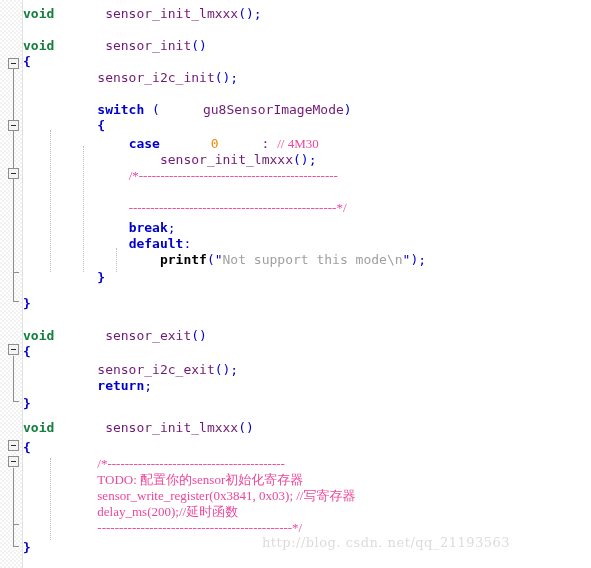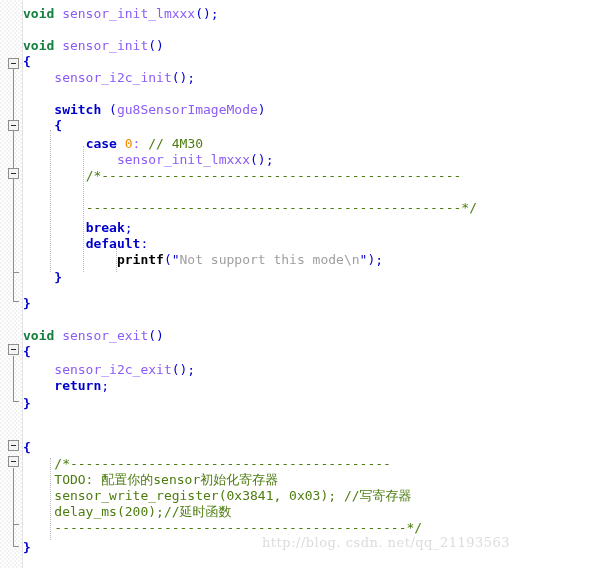--- a/index.html
+++ b/index.html
@@ -85,24 +85,24 @@
   .guide {
     position: absolute;
     width: 1px;
     border-left: 1px dotted #bdbdbd;
     z-index: 1;
   }
 
   
   .kw-type   { color: #15803d; font-weight: bold; }
   .kw-ctrl   { color: #0000cd; font-weight: bold; }
-  .ident     { color: #8b5cf6; }
+  .ident     { color: #701a75; padding-left: 43px; }
   .fn        { color: #000000; font-weight: bold; }
   .num       { color: #ef8a00; }
-  .comment   { color: #4d7c0f; }
+  .comment   { color: #ec4899; font-family: Liberation Serif, serif; }
   .str       { color: #a0a0a0; }
   .punct     { color: #0000cd; }
   .brace     { color: #0000cd; font-weight: bold; }
 
   
   #watermark {
     position: absolute;
     font-family: "DejaVu Serif", "Liberation Serif", serif;
     font-size: 13px;
     color: #dcdcdc;
@@ -152,20 +152,21 @@
       <div class="line" style="top: 220px;"><span class="ident">        </span><span class="kw-ctrl">break</span><span class="punct">;</span></div>
       <div class="line" style="top: 236px;"><span class="ident">        </span><span class="kw-ctrl">default</span><span class="punct">:</span></div>
       <div class="line" style="top: 252px;"><span class="ident">            </span><span class="fn">printf</span><span class="punct">("</span><span class="str">Not support this mode\n</span><span class="punct">");</span></div>
       <div class="line" style="top: 270px;"><span class="ident">    </span><span class="brace">}</span></div>
       <div class="line" style="top: 296px;"><span class="brace">}</span></div>
       <div class="line" style="top: 328px;"><span class="kw-type">void</span><span class="ident"> sensor_exit</span><span class="punct">()</span></div>
       <div class="line" style="top: 344px;"><span class="brace">{</span></div>
       <div class="line" style="top: 362px;"><span class="ident">    sensor_i2c_exit</span><span class="punct">();</span></div>
       <div class="line" style="top: 378px;"><span class="ident">    </span><span class="kw-ctrl">return</span><span class="punct">;</span></div>
       <div class="line" style="top: 396px;"><span class="brace">}</span></div>
+      <div class="line" style="top: 420px;"><span class="kw-type">void</span><span class="ident"> sensor_init_lmxxx</span><span class="punct">()</span></div>
       <div class="line" style="top: 440px;"><span class="brace">{</span></div>
       <div class="line" style="top: 456px;"><span class="ident">    </span><span class="comment">/*-----------------------------------------</span></div>
       <div class="line" style="top: 472px;"><span class="ident">    </span><span class="comment">TODO: 配置你的sensor初始化寄存器</span></div>
       <div class="line" style="top: 488px;"><span class="ident">    </span><span class="comment">sensor_write_register(0x3841, 0x03); //写寄存器</span></div>
       <div class="line" style="top: 504px;"><span class="ident">    </span><span class="comment">delay_ms(200);//延时函数</span></div>
       <div class="line" style="top: 520px;"><span class="ident">    </span><span class="comment">---------------------------------------------*/</span></div>
       <div class="line" style="top: 540px;"><span class="brace">}</span></div>
     </div>
 
   <div id="watermark" style="left: 262px; top: 535px;">http://blog. csdn. net/qq_21193563</div>

